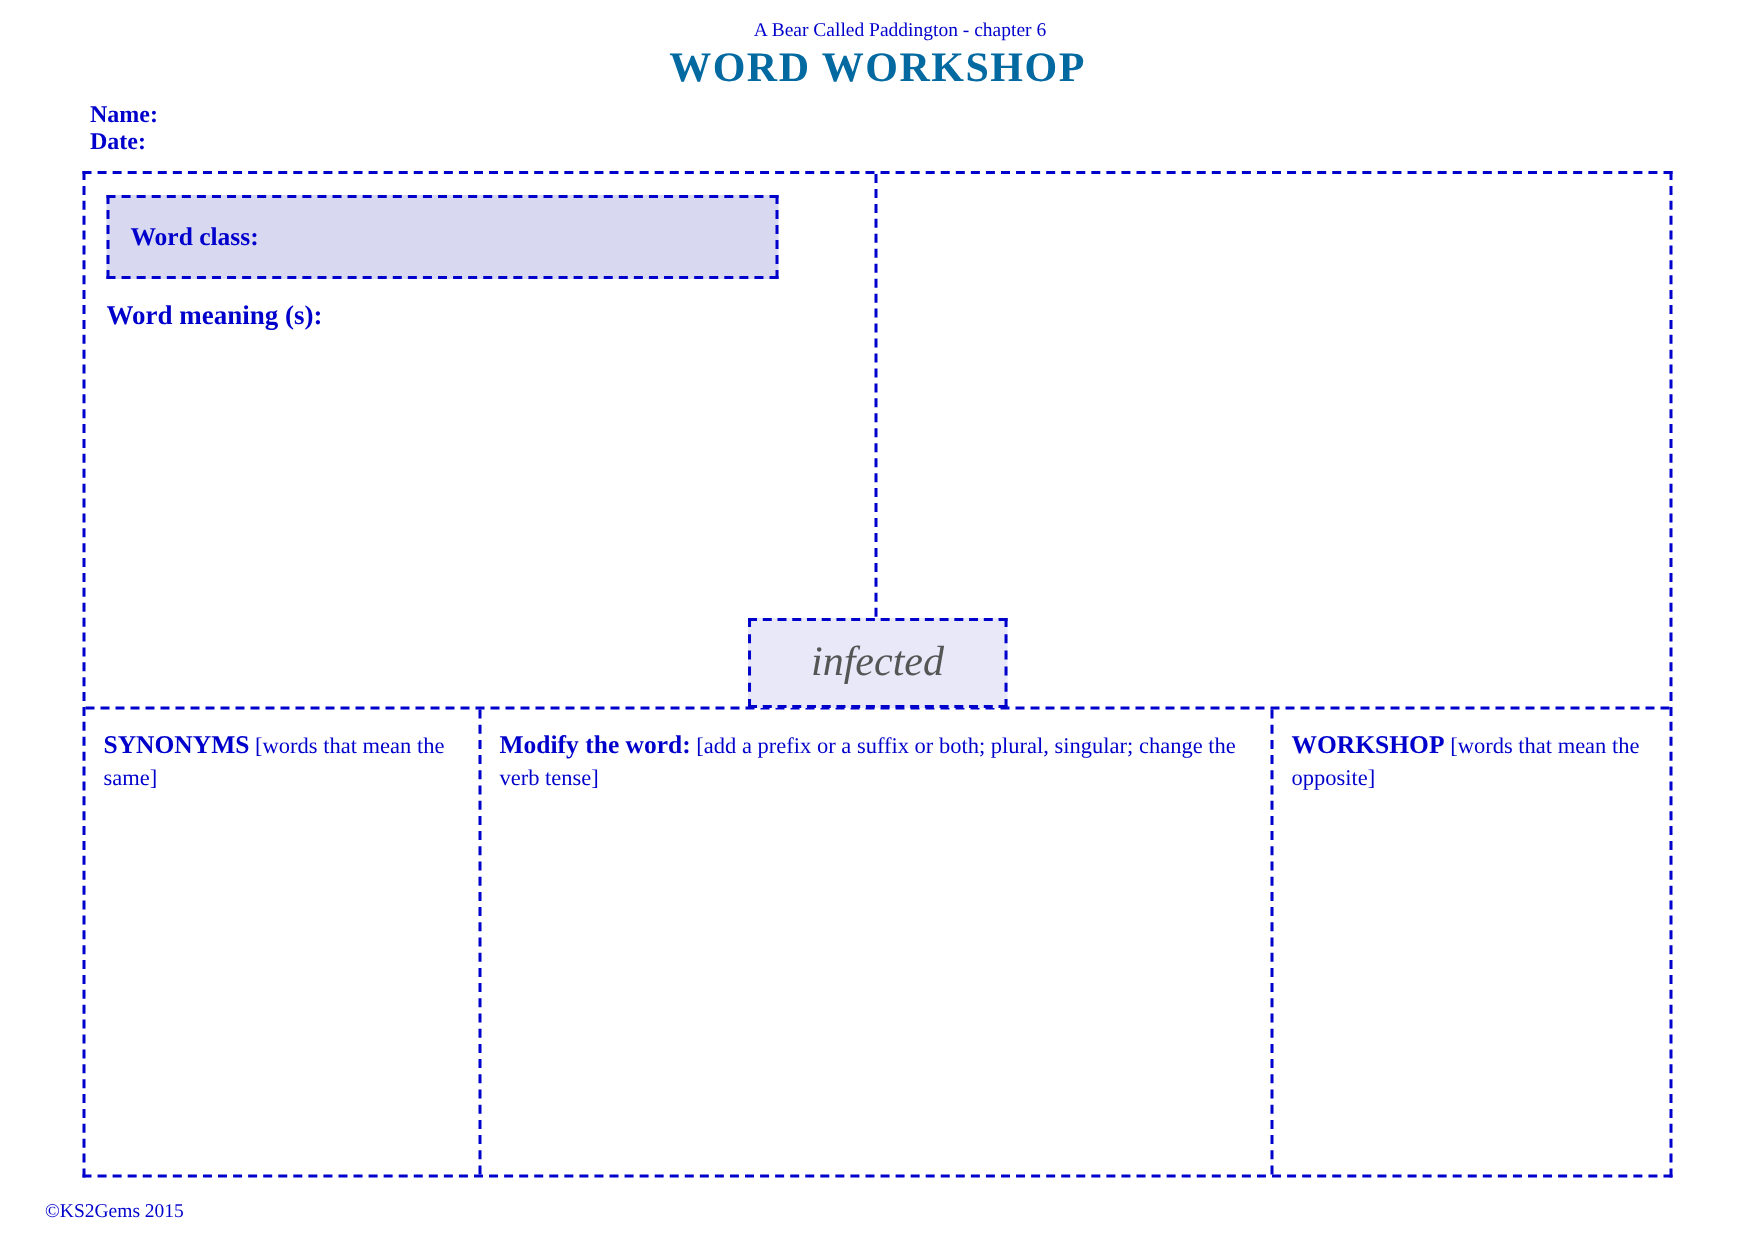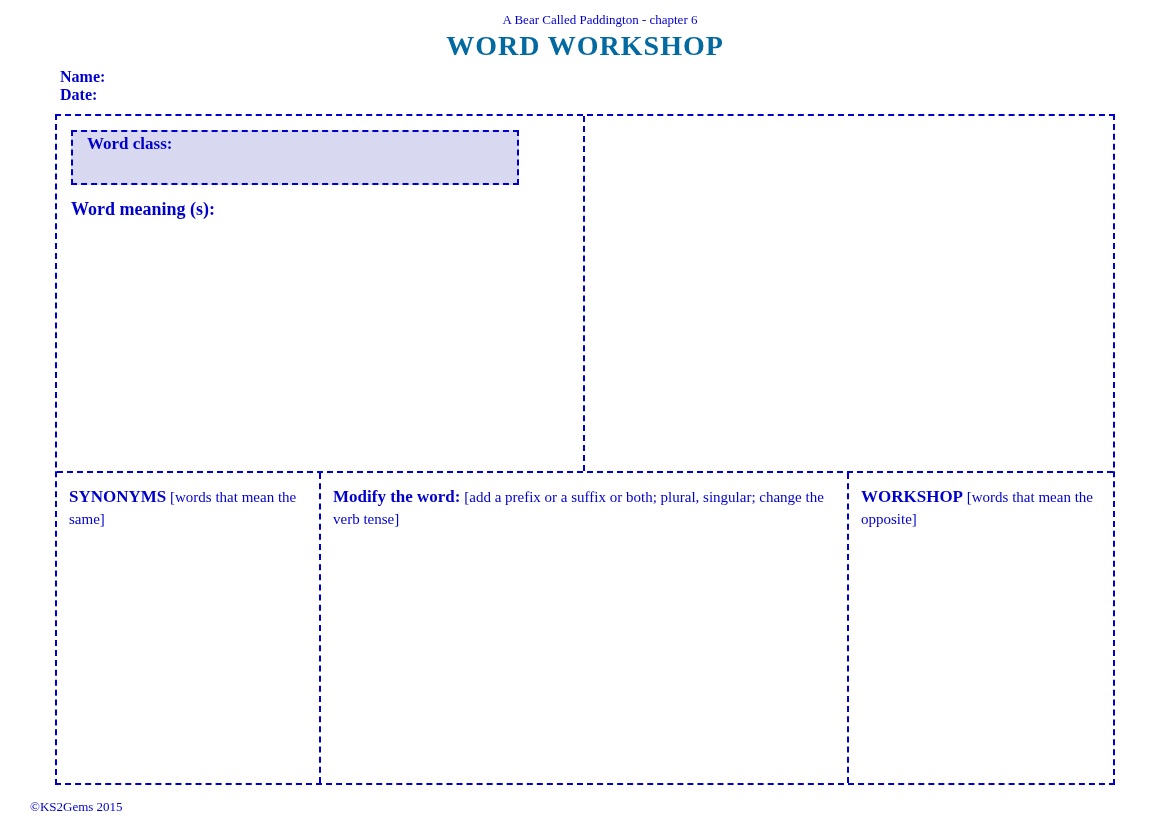--- a/index.html
+++ b/index.html
@@ -69,21 +69,21 @@
 
     .top-right {
       width: 50%;
       padding: 14px 14px 0 14px;
       min-height: 355px;
     }
 
     .word-class-box {
       background: #d8d8f0;
       border: 2px dashed #0000cc;
-      padding: 2px 14px;
+      padding: 16px 14px;
       margin-bottom: 14px;
       font-size: 17px;
       font-weight: bold;
       color: #0000cc;
       min-height: 55px;
       width: 90%;
     }
 
     .word-meaning-label {
       font-size: 18px;
@@ -187,20 +187,25 @@
     <div class="top-left">
       <div class="word-class-box">
         <span>Word class:</span>
       </div>
       <div class="word-meaning-label">
         <span>Word meaning (s):</span>
       </div>
     </div>
 
 
+    <div class="word-center-container">
+      <div class="word-center-box">
+        <span>infected</span>
+      </div>
+    </div>
 
   </div>
 
   <div class="bottom-section">
 
     <div class="bottom-col bottom-col-mid">
       <div class="bottom-label">
         <strong>SYNONYMS</strong><span> [words that mean the same]</span>
       </div>
     </div>

